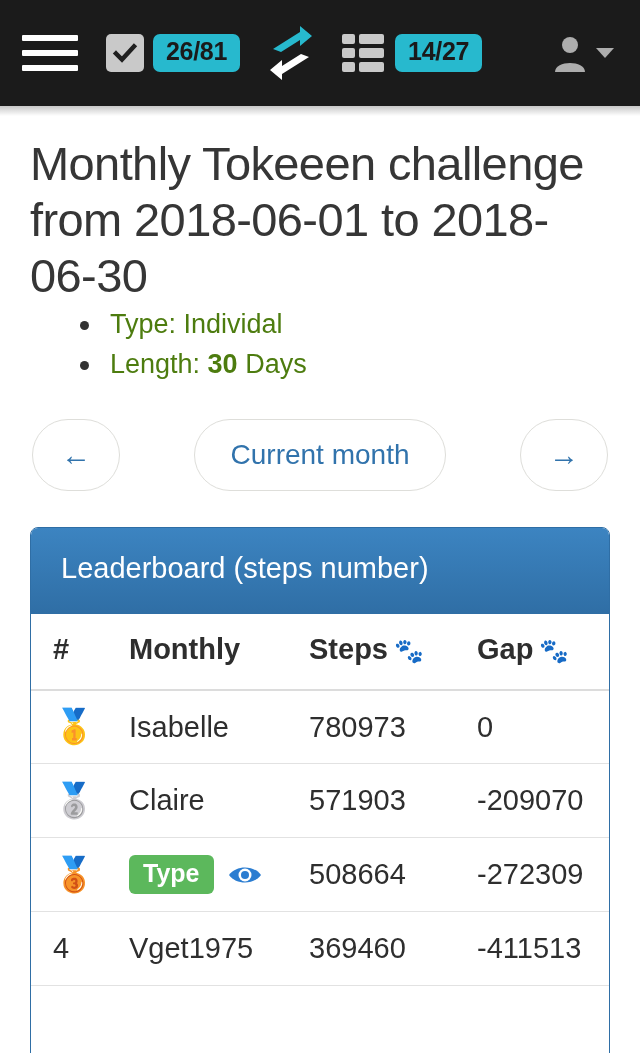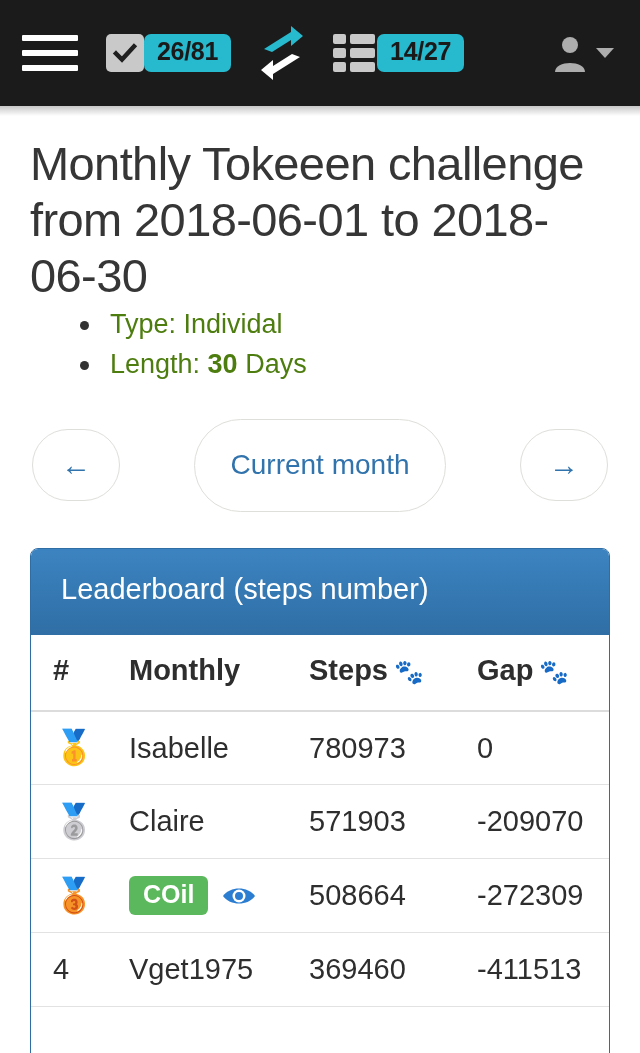--- a/index.html
+++ b/index.html
@@ -46,20 +46,21 @@
     display: block;
     height: 6px;
     width: 100%;
     background: #ffffff;
     border-radius: 1px;
   }
 
   .nav-group {
     display: flex;
     align-items: center;
+    gap: 9px;
   }
 
   .check-box-icon {
     width: 38px;
     height: 38px;
     background: #c9c9c9;
     border-radius: 5px;
     display: flex;
     align-items: center;
     justify-content: center;
@@ -175,21 +176,21 @@
   .btn-arrow {
     width: 88px;
     height: 72px;
     display: flex;
     align-items: center;
     justify-content: center;
     font-size: 30px;
   }
   .btn-current {
     padding: 0 36px;
-    height: 93px;
+    height: 72px;
   }
 
   
   .panel {
     border: 1px solid #2f6ea5;
     border-radius: 8px 8px 0 0;
     overflow: hidden;
     background: #ffffff;
   }
   .panel-heading {
@@ -349,21 +350,21 @@
           <td class="col-rank"><span class="medal">🥈</span></td>
           <td class="col-nick">Claire</td>
           <td class="col-steps">571903</td>
           <td class="col-gap">-209070</td>
         </tr>
 
         <tr>
           <td class="col-rank"><span class="medal">🥉</span></td>
           <td class="col-nick">
             <div class="nick-cell">
-              <span class="label-green">COil</span>
+              <span class="label-green">Type</span>
               <span class="eye-icon">
                 <svg width="34" height="24" viewBox="0 0 34 24" aria-hidden="true">
                   <path d="M1 12 C8 2 26 2 33 12 C26 22 8 22 1 12 Z" fill="#2b7dd1"></path>
                   <circle cx="17" cy="12" r="6.5" fill="#ffffff"></circle>
                   <circle cx="17" cy="12" r="4" fill="#2b7dd1"></circle>
                 </svg>
               </span>
             </div>
           </td>
           <td class="col-steps">508664</td>

